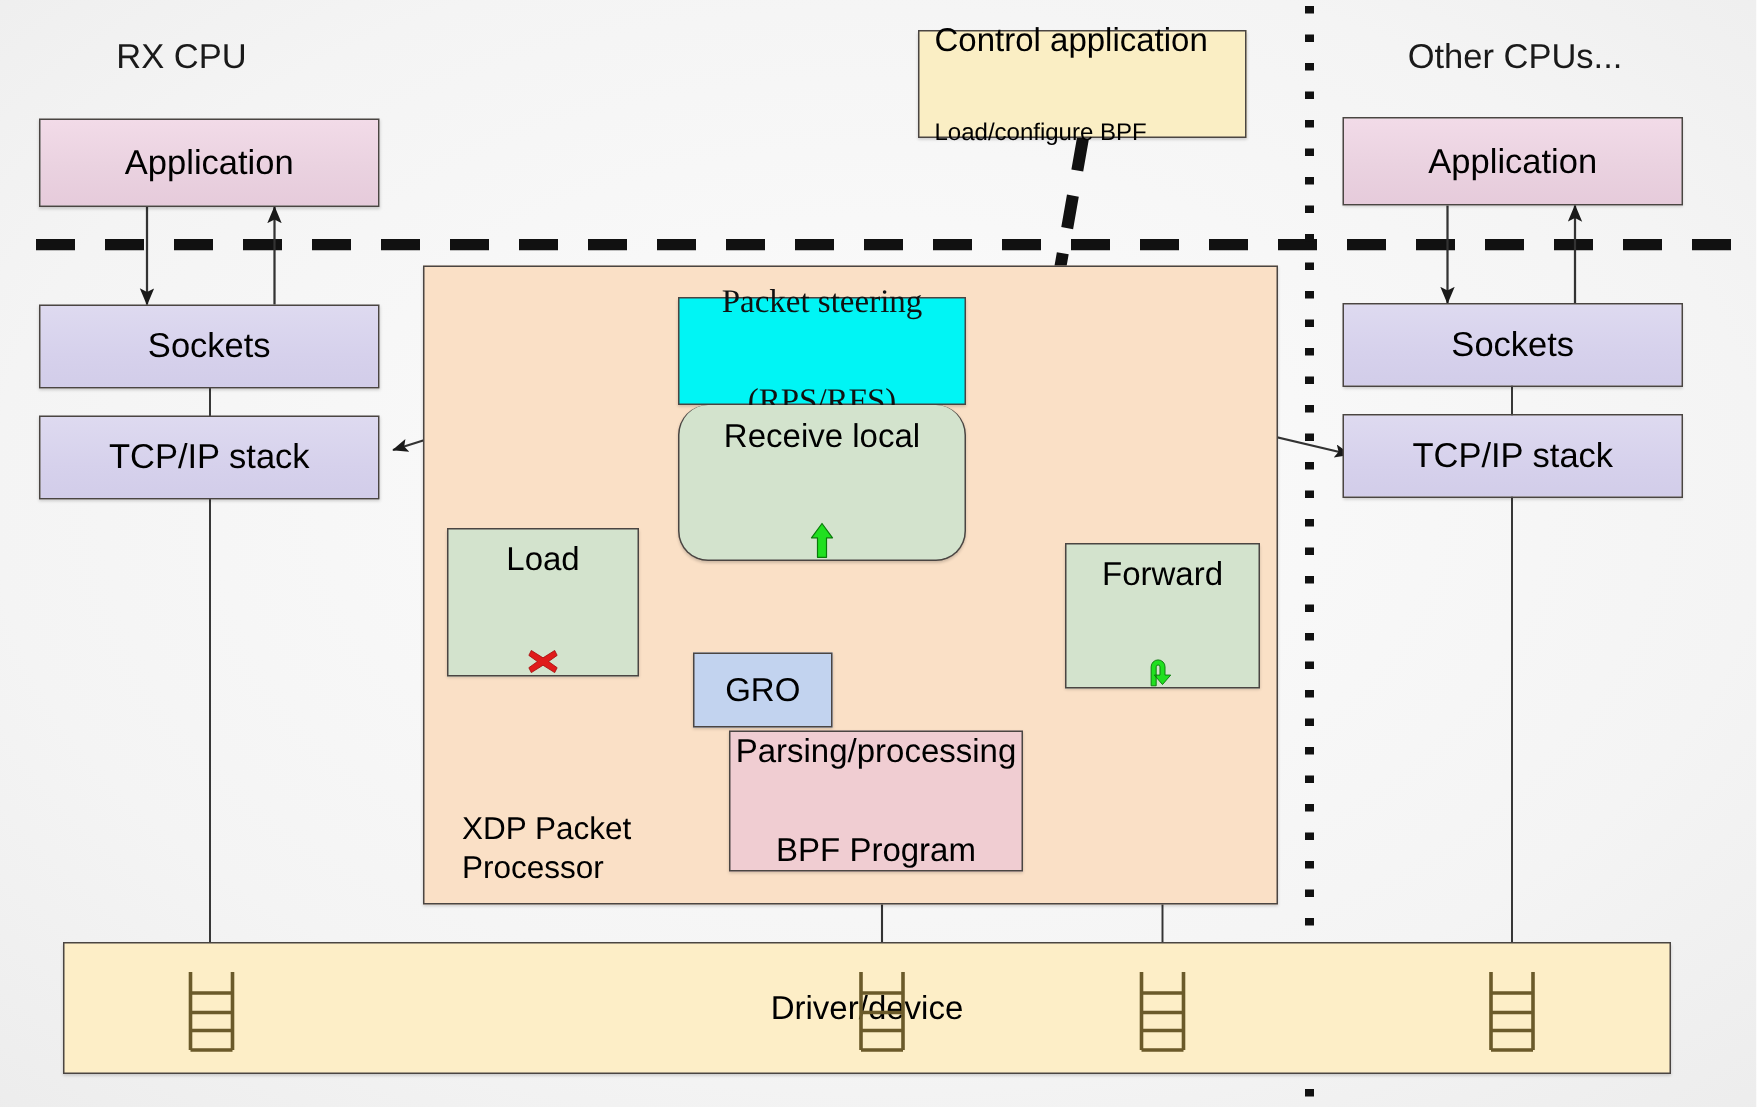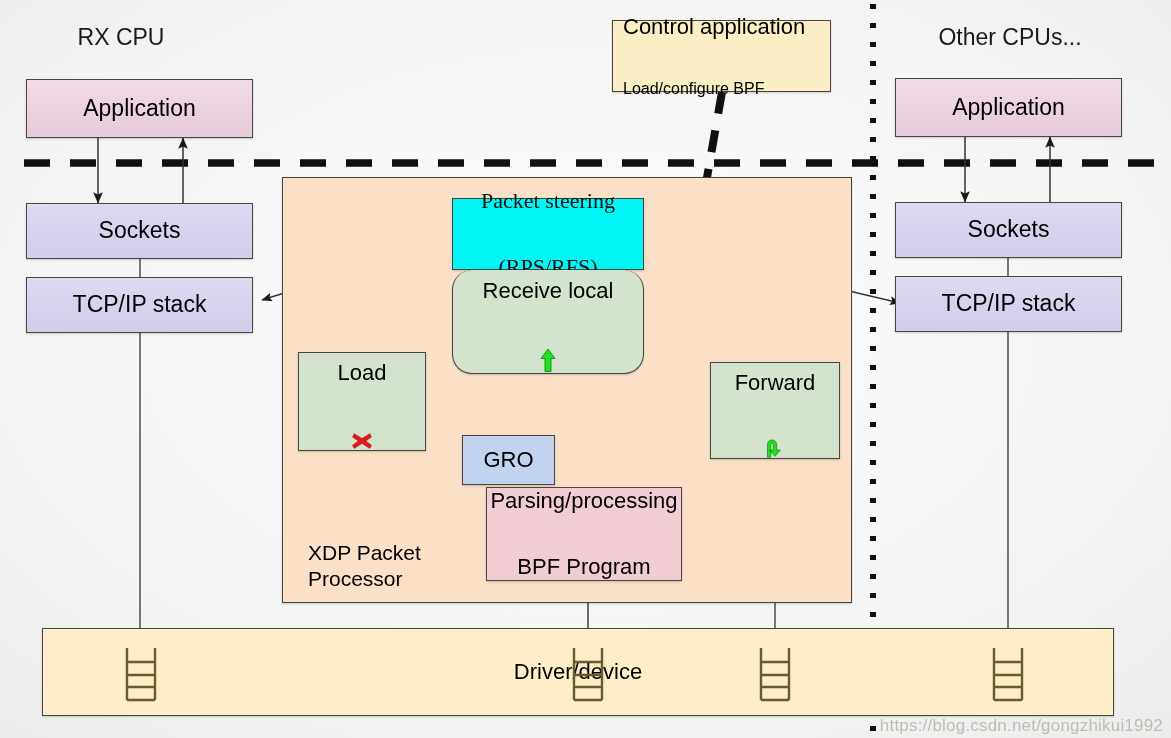--- a/index.html
+++ b/index.html
@@ -253,15 +253,14 @@
   <svg style="position:absolute; left:565px; top:646px; z-index:6;" width="46" height="58" viewBox="0 0 46 58">
     <path d="M9 2 L9 54 M37 2 L37 54 M9 16 L37 16 M9 29 L37 29 M9 41 L37 41 M9 54 L37 54" stroke="#6b5a2a" stroke-width="2.4" fill="none"></path>
   </svg>
   <svg style="position:absolute; left:752px; top:646px; z-index:6;" width="46" height="58" viewBox="0 0 46 58">
     <path d="M9 2 L9 54 M37 2 L37 54 M9 16 L37 16 M9 29 L37 29 M9 41 L37 41 M9 54 L37 54" stroke="#6b5a2a" stroke-width="2.4" fill="none"></path>
   </svg>
   <svg style="position:absolute; left:985px; top:646px; z-index:6;" width="46" height="58" viewBox="0 0 46 58">
     <path d="M9 2 L9 54 M37 2 L37 54 M9 16 L37 16 M9 29 L37 29 M9 41 L37 41 M9 54 L37 54" stroke="#6b5a2a" stroke-width="2.4" fill="none"></path>
   </svg>
 
-  <div class="watermark">https://blog.csdn.net/gongzhikui1992</div>
 
 </div>
 
 </body></html>

